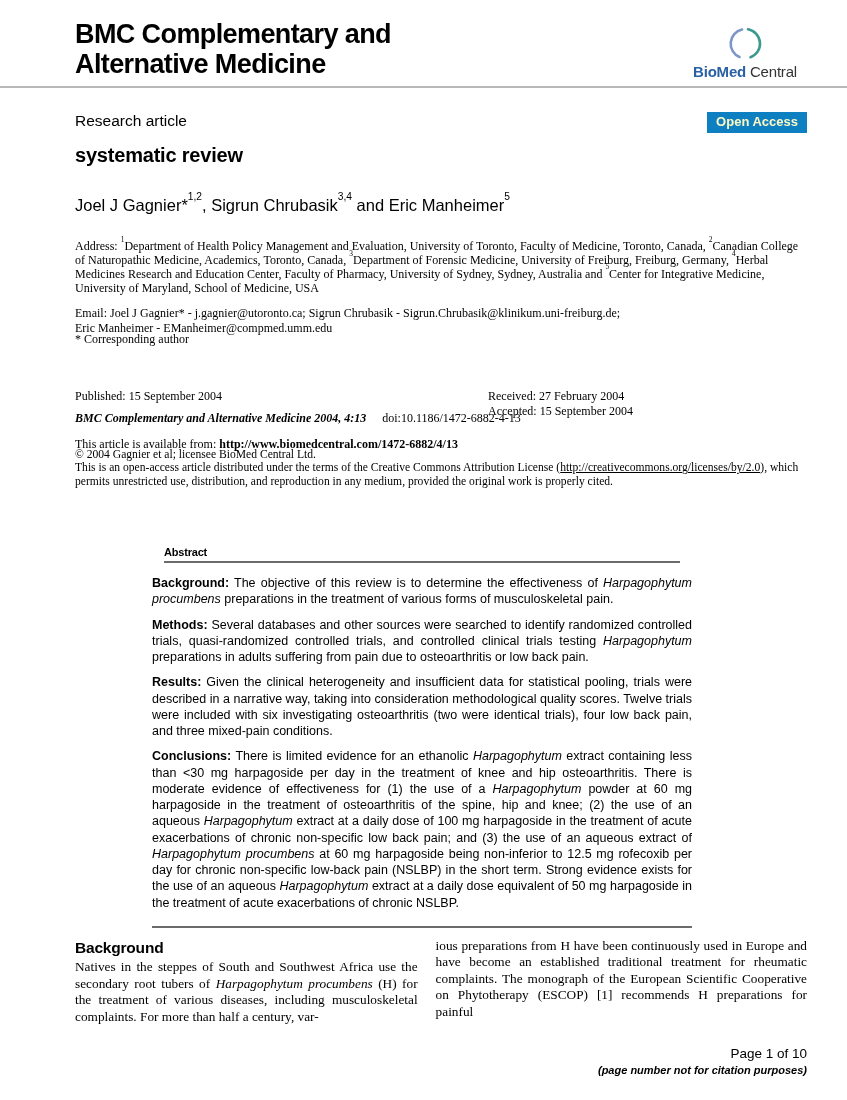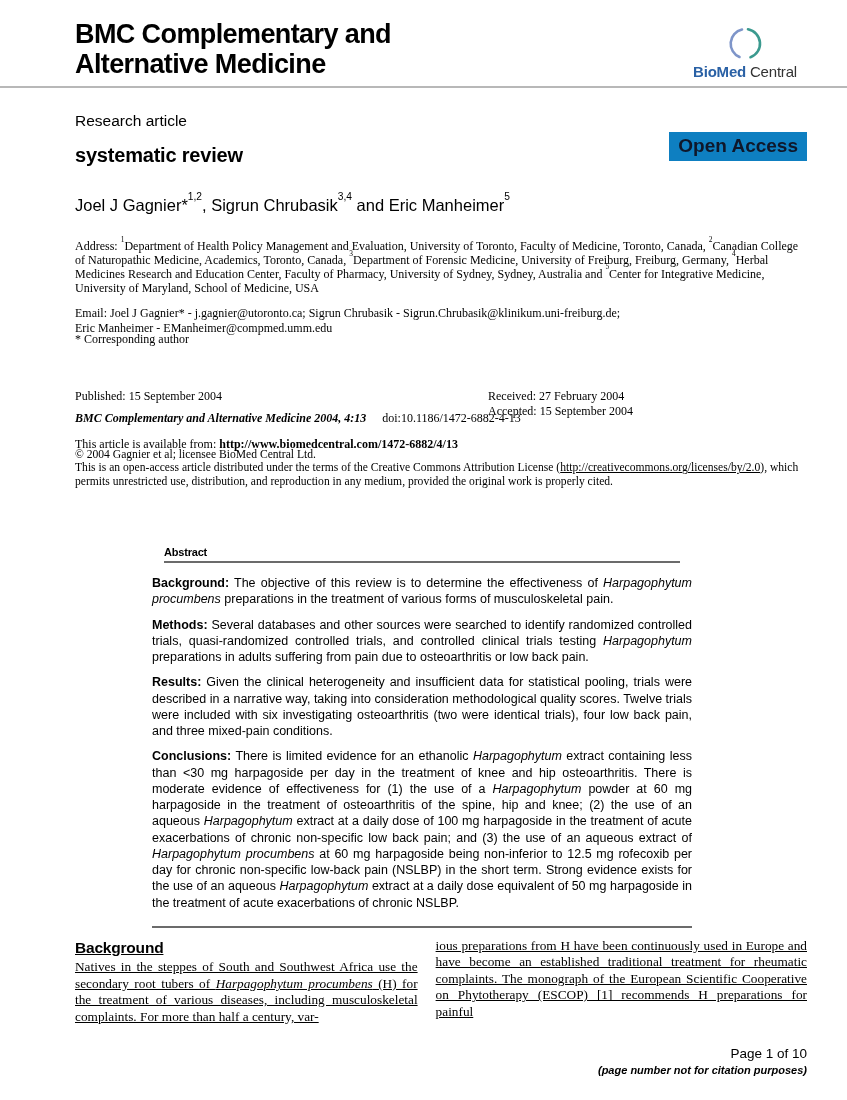--- a/index.html
+++ b/index.html
@@ -21,22 +21,22 @@
   .logo svg{display:block;margin:0 auto 1px auto;}
   .logo-text{font-size:15px;letter-spacing:-0.2px;}
   .logo-text .biomed{font-weight:bold;color:var(--biomed-blue,#2a61a5);}
   .logo-text .central{color:#333;}
   .top-rule{position:absolute;left:0;top:86px;width:847px;border-top:2px solid var(--rule-gray,#b8b8b8);}
   
   .content{position:absolute;left:75px;width:732px;}
   .research-row{top:112px;display:flex;justify-content:space-between;align-items:flex-start;}
   .research-label{font-size:15.5px;}
   .open-access{
-    background:var(--open-access-bg,#0e7fc1);color:#0f172a;
-    font-weight:bold;font-size:19px;padding:2px 9px 3px 9px;line-height:1.25;margin-top:20px;
+    background:var(--open-access-bg,#0e7fc1);color:#fef9c3;
+    font-weight:bold;font-size:13px;padding:2px 9px 3px 9px;line-height:1.25;
   }
   .article-title{top:142px;font-size:20px;font-weight:bold;line-height:1.3;letter-spacing:-0.2px;}
   .authors{top:196px;font-size:16.5px;}
   sup{font-size:0.62em;position:relative;top:-0.45em;line-height:0;}
   
   .serif{font-family:"Liberation Serif",serif;}
   .address{top:240px;font-size:12px;line-height:1.16;}
   .email{top:306px;font-size:12px;line-height:1.22;}
   .email span{display:block;}
   .corresponding{top:332px;font-size:12px;}
@@ -56,21 +56,21 @@
     margin:12px;font-size:11px;font-weight:bold;letter-spacing:-0.2px;
     padding-bottom:3px;border-bottom:2px solid var(--dark-rule,#6b6b6b);
   }
   .abstract p{
     margin:9px 0 0 0;font-size:12.5px;line-height:1.3;text-align:justify;
   }
   .abstract .bottom-rule{border-top:2px solid var(--dark-rule,#6b6b6b);margin-top:15px;}
   .lbl{font-weight:bold;}
   .it{font-style:italic;}
   
-  .body-cols{top:938px;display:flex;gap:18px;text-decoration:underline;}
+  .body-cols{top:938px;display:flex;gap:18px;}
   .col{font-family:"Liberation Serif",serif;font-size:13.3px;line-height:1.24;text-align:justify;}
   .col-left{width:345px;}
   .col-right{width:374px;}
   .col h2{
     margin:0 0 2px 0;font-family:"Liberation Sans",sans-serif;
     font-size:15.5px;font-weight:bold;letter-spacing:-0.2px;
   }
   .col p{margin:0;}
   .col-right p{text-align-last:justify;}
   

